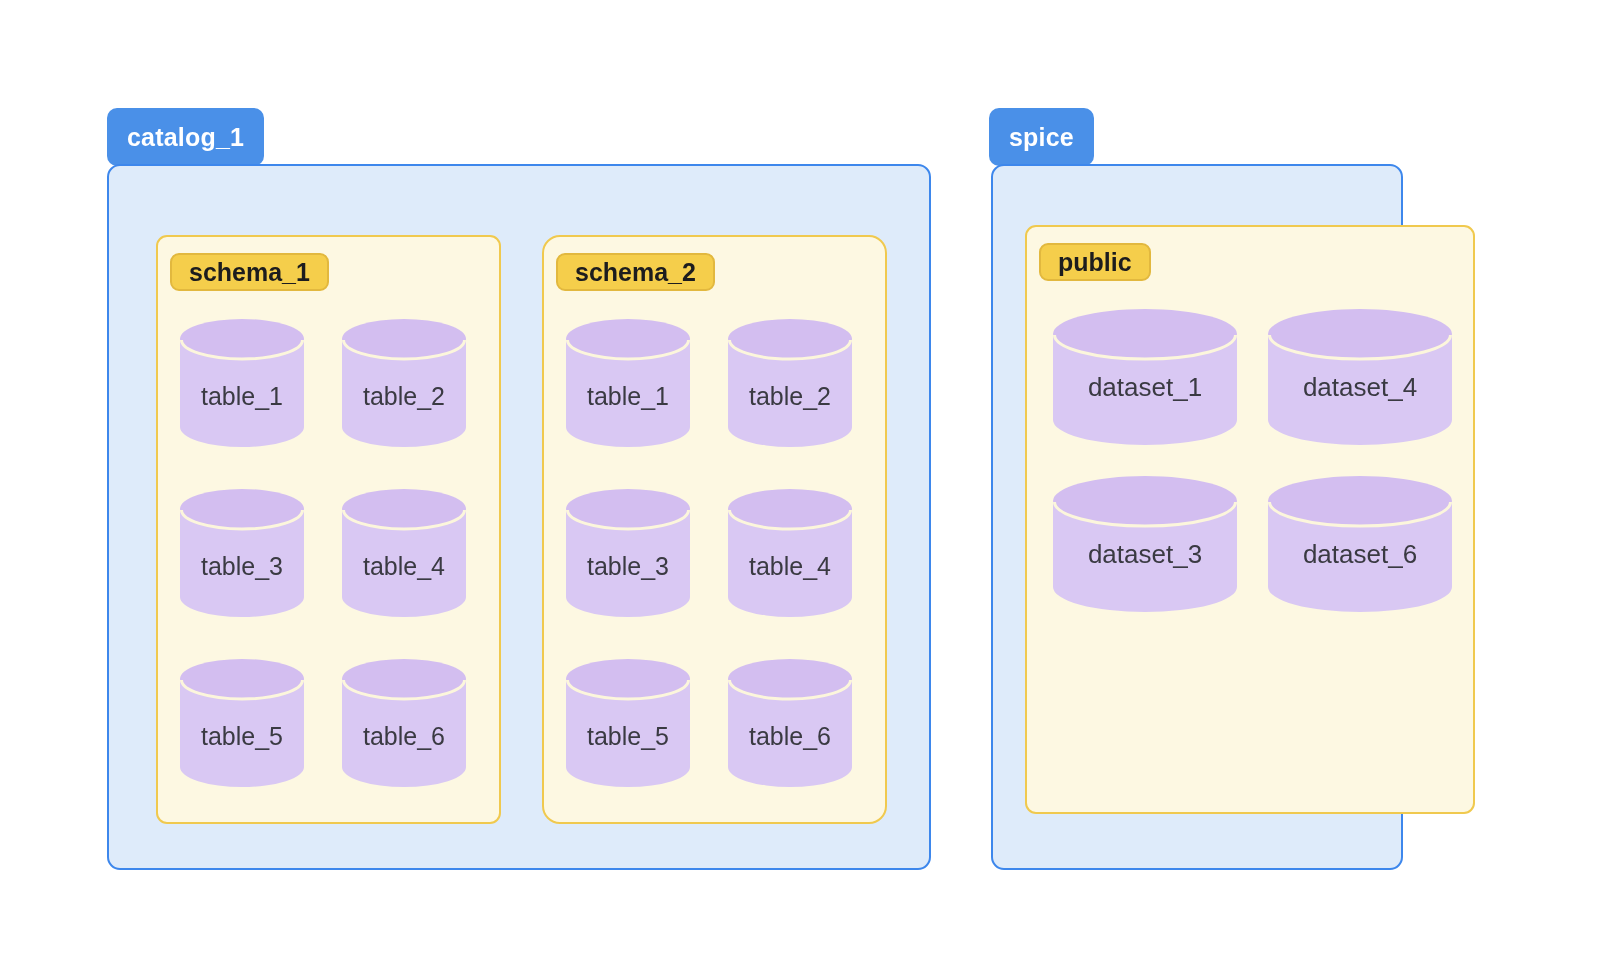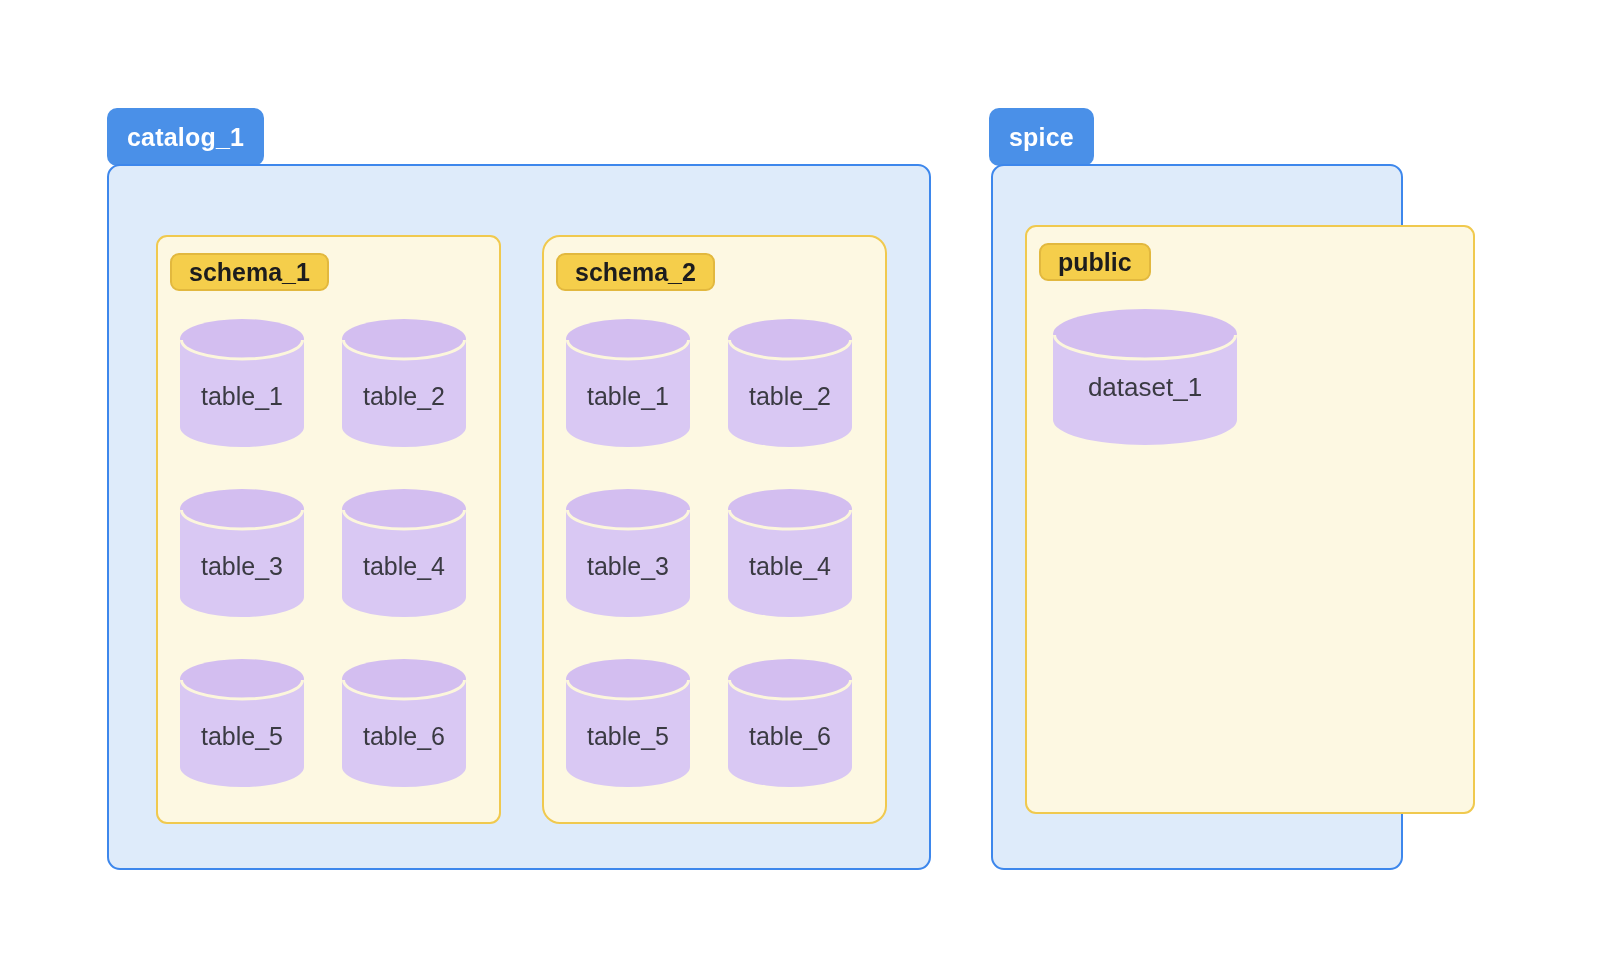--- a/index.html
+++ b/index.html
@@ -219,18 +219,42 @@
       <div class="grid grid-datasets">
 
         <div class="cyl cyl-dataset">
           <svg viewBox="0 0 184 136" aria-hidden="true">
             <ellipse class="cyl-lid" cx="92" cy="25" rx="92" ry="25"></ellipse>
             <path class="cyl-body" d="M0 25 A92 25 0 0 0 184 25 L184 111 A92 25 0 0 1 0 111 Z"></path>
             <path class="cyl-seam" d="M1.5 26 A90.5 24 0 0 0 182.5 26"></path>
           </svg>
           <span class="cyl-label">dataset_1</span>
         </div>
+        <div class="cyl cyl-dataset">
+          <svg viewBox="0 0 184 136" aria-hidden="true">
+            <ellipse class="cyl-lid" cx="92" cy="25" rx="92" ry="25"></ellipse>
+            <path class="cyl-body" d="M0 25 A92 25 0 0 0 184 25 L184 111 A92 25 0 0 1 0 111 Z"></path>
+            <path class="cyl-seam" d="M1.5 26 A90.5 24 0 0 0 182.5 26"></path>
+          </svg>
+          <span class="cyl-label">dataset_4</span>
+        </div>
+        <div class="cyl cyl-dataset">
+          <svg viewBox="0 0 184 136" aria-hidden="true">
+            <ellipse class="cyl-lid" cx="92" cy="25" rx="92" ry="25"></ellipse>
+            <path class="cyl-body" d="M0 25 A92 25 0 0 0 184 25 L184 111 A92 25 0 0 1 0 111 Z"></path>
+            <path class="cyl-seam" d="M1.5 26 A90.5 24 0 0 0 182.5 26"></path>
+          </svg>
+          <span class="cyl-label">dataset_3</span>
+        </div>
+        <div class="cyl cyl-dataset">
+          <svg viewBox="0 0 184 136" aria-hidden="true">
+            <ellipse class="cyl-lid" cx="92" cy="25" rx="92" ry="25"></ellipse>
+            <path class="cyl-body" d="M0 25 A92 25 0 0 0 184 25 L184 111 A92 25 0 0 1 0 111 Z"></path>
+            <path class="cyl-seam" d="M1.5 26 A90.5 24 0 0 0 182.5 26"></path>
+          </svg>
+          <span class="cyl-label">dataset_6</span>
+        </div>
       </div>
     </div>
 
   </div>
 
 </div>
 
 </body></html>

